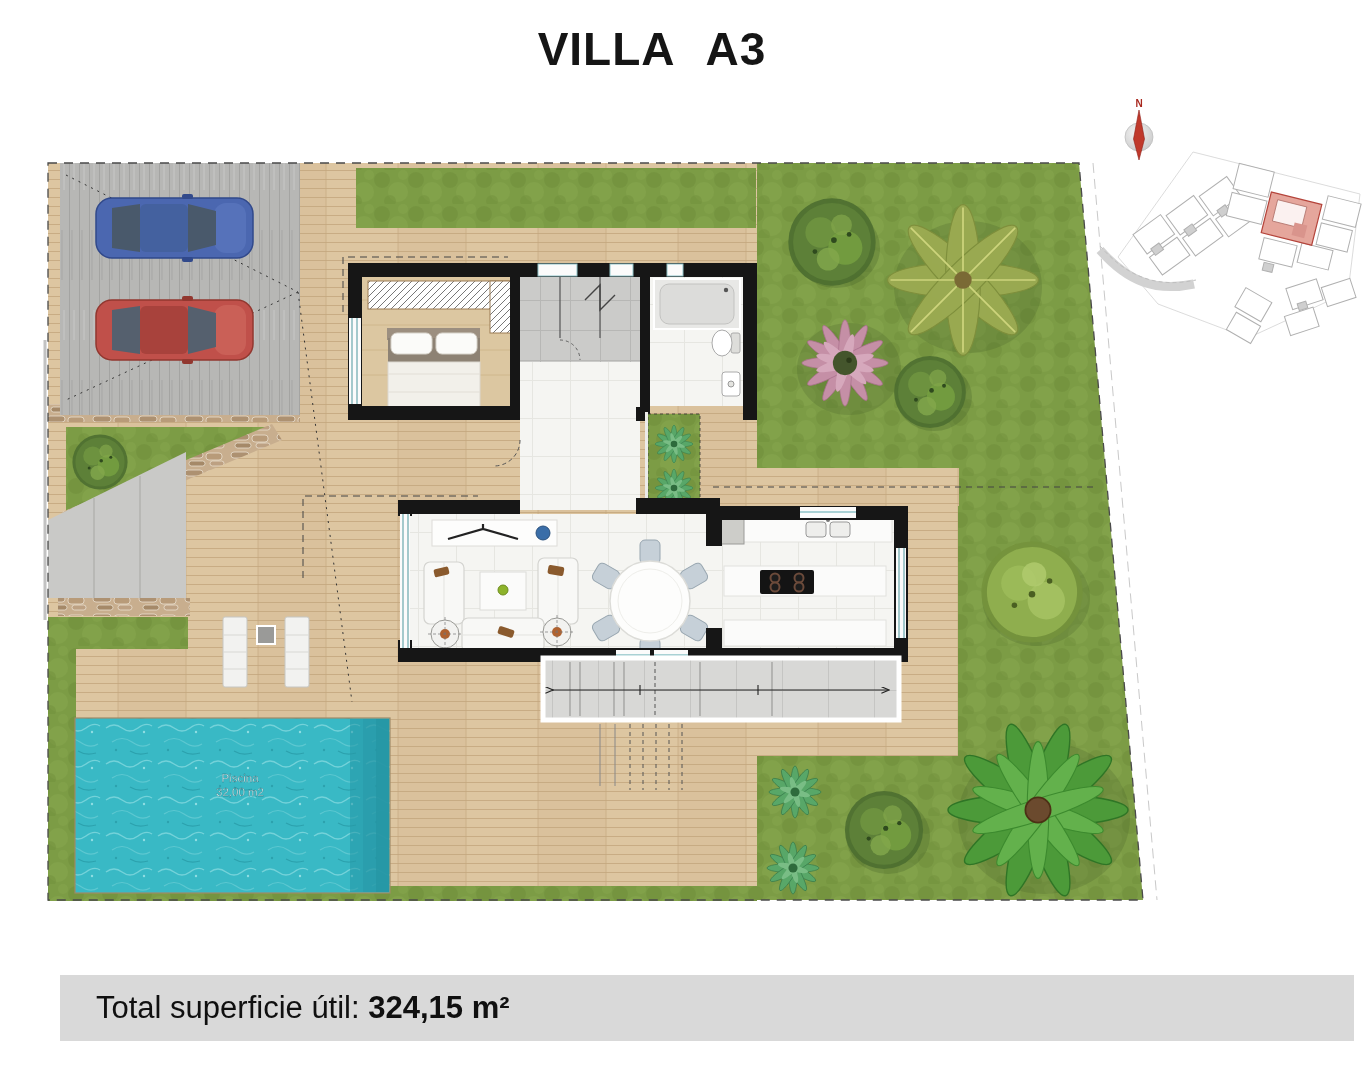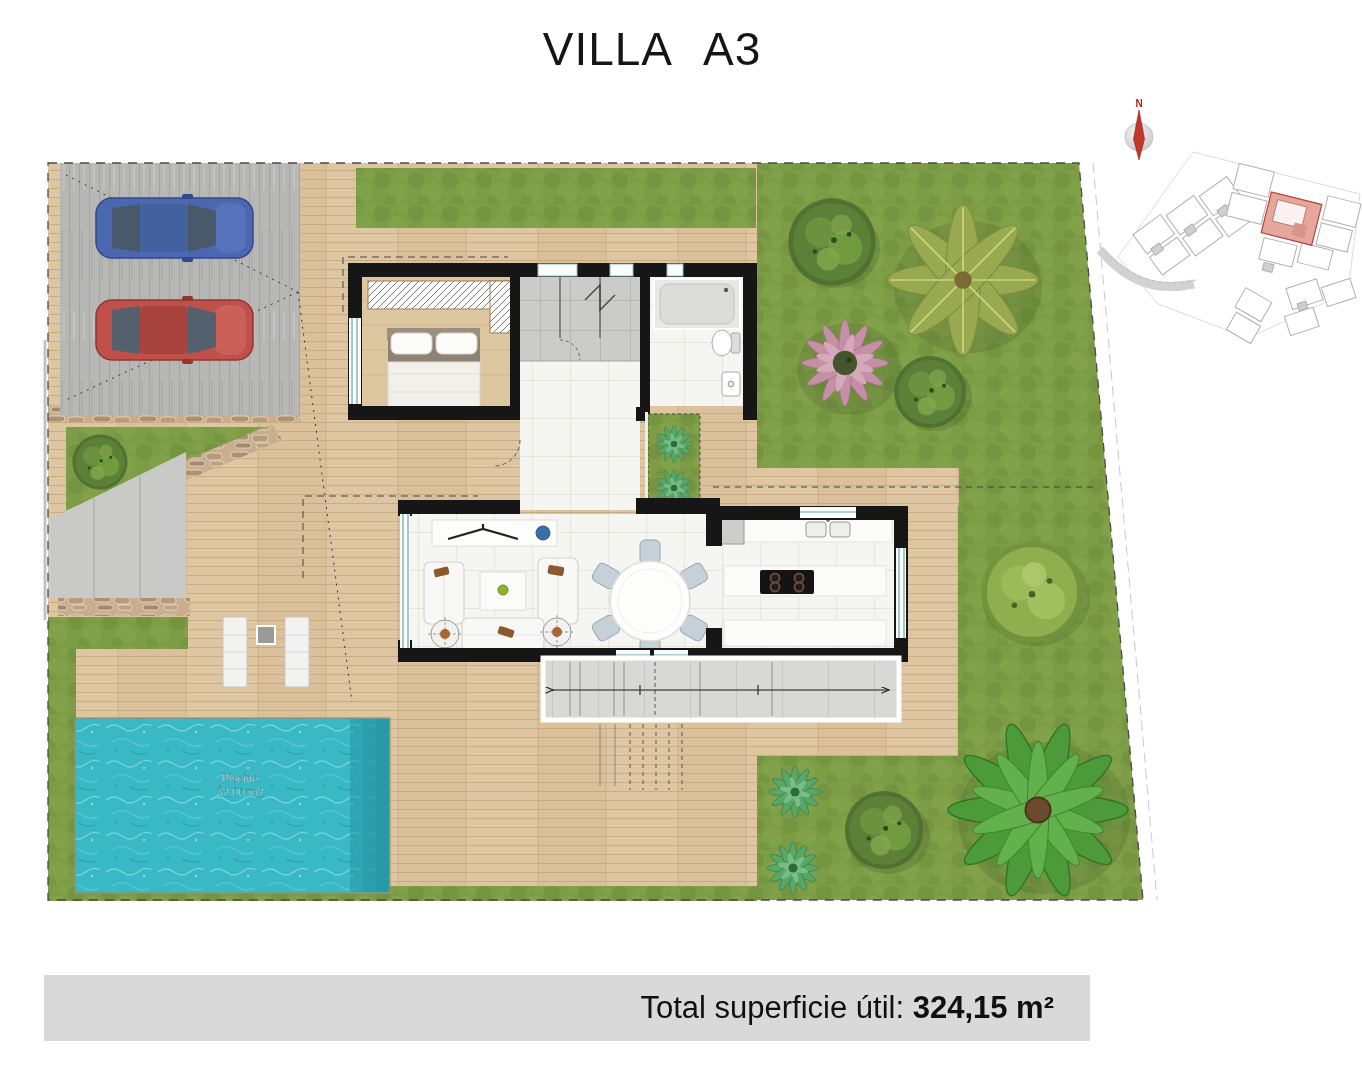--- a/index.html
+++ b/index.html
@@ -1,25 +1,25 @@
 <!DOCTYPE html>
 <html style="--c-grass: #7c9c45; --c-grass_dark: #6d8c3a; --c-grass_light: #8aa851; --c-deck: #dac19c; --c-deck_line: #c2a67e; --c-parking: #b7b7b5; --c-pool: #39b9c5; --c-pool_dark: #2596a4; --c-wall: #161616; --c-stone: #c8ae8e; --c-terrace: #d8d8d6; --c-tile_gray: #cbcbc9; --c-floor_white: #f5f5f2; --c-car_blue: #4b67b0; --c-car_red: #c0504a; --c-footer_bg: #d9d9d9; --c-highlight: #e5a69c; --c-compass_red: #c0392b; --c-text: #111111;"><head>
 <meta charset="utf-8">
 <style>
   html,body{margin:0;padding:0;background:#fff;}
   body{width:1362px;height:1080px;position:relative;overflow:hidden;
        font-family:"Liberation Sans","DejaVu Sans",sans-serif;color:var(--c-text,#111);}
   .stage{position:absolute;inset:0;}
   .title{position:absolute;top:22px;left:0;width:1304px;text-align:center;
          font-size:46px;letter-spacing:1px;color:#151515;}
-  .title .t-name{font-weight:400;}
-  .title .t-unit{font-weight:400;margin-left:30px;}
-  .footer{position:absolute;left:44px;top:975px;width:1046px;height:66px;
+  .title .t-name{font-weight:700;}
+  .title .t-unit{font-weight:700;margin-left:30px;}
+  .footer{position:absolute;left:60px;top:975px;width:1294px;height:66px;
           background:var(--c-footer_bg,#d9d9d9);display:flex;align-items:center;
-          justify-content:flex-end;padding:0 36px;box-sizing:border-box;
+          justify-content:flex-start;padding:0 36px;box-sizing:border-box;
           font-size:31px;color:#101010;}
   .footer b{font-weight:700;}
   svg text{font-family:"Liberation Sans","DejaVu Sans",sans-serif;}
 </style>
 </head>
 <body>
 
 <div class="stage">
 
   <div class="title">

